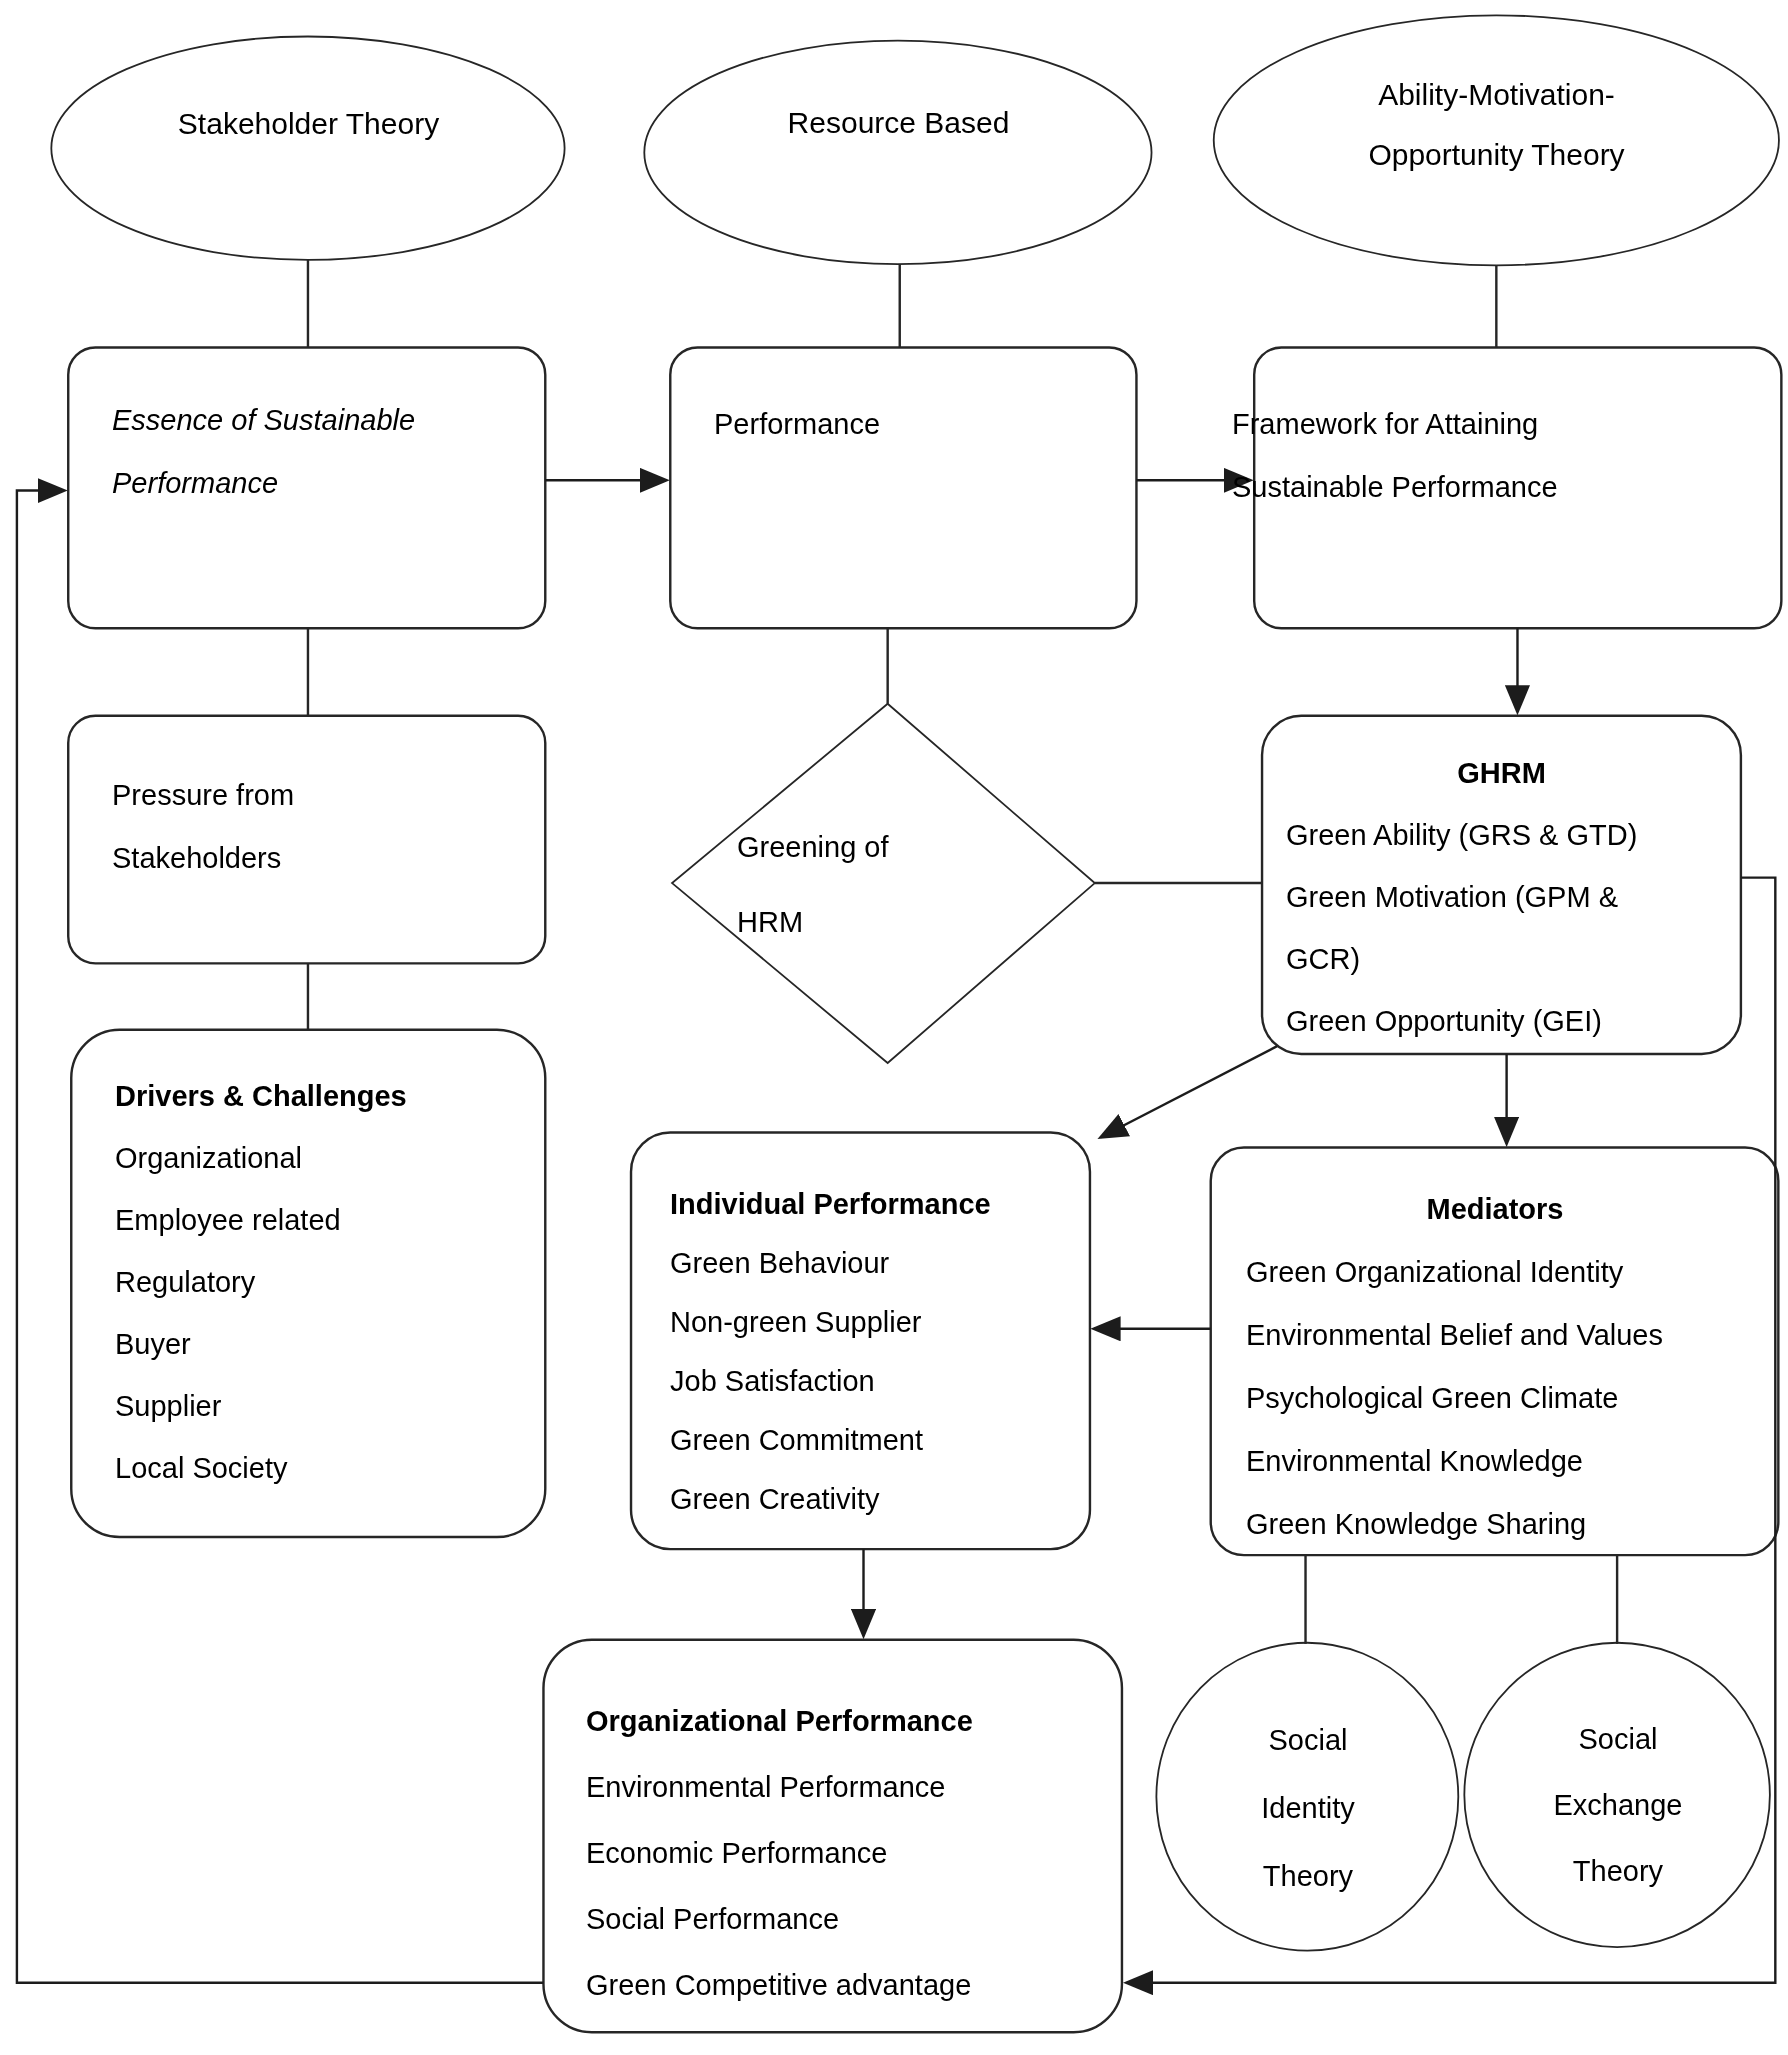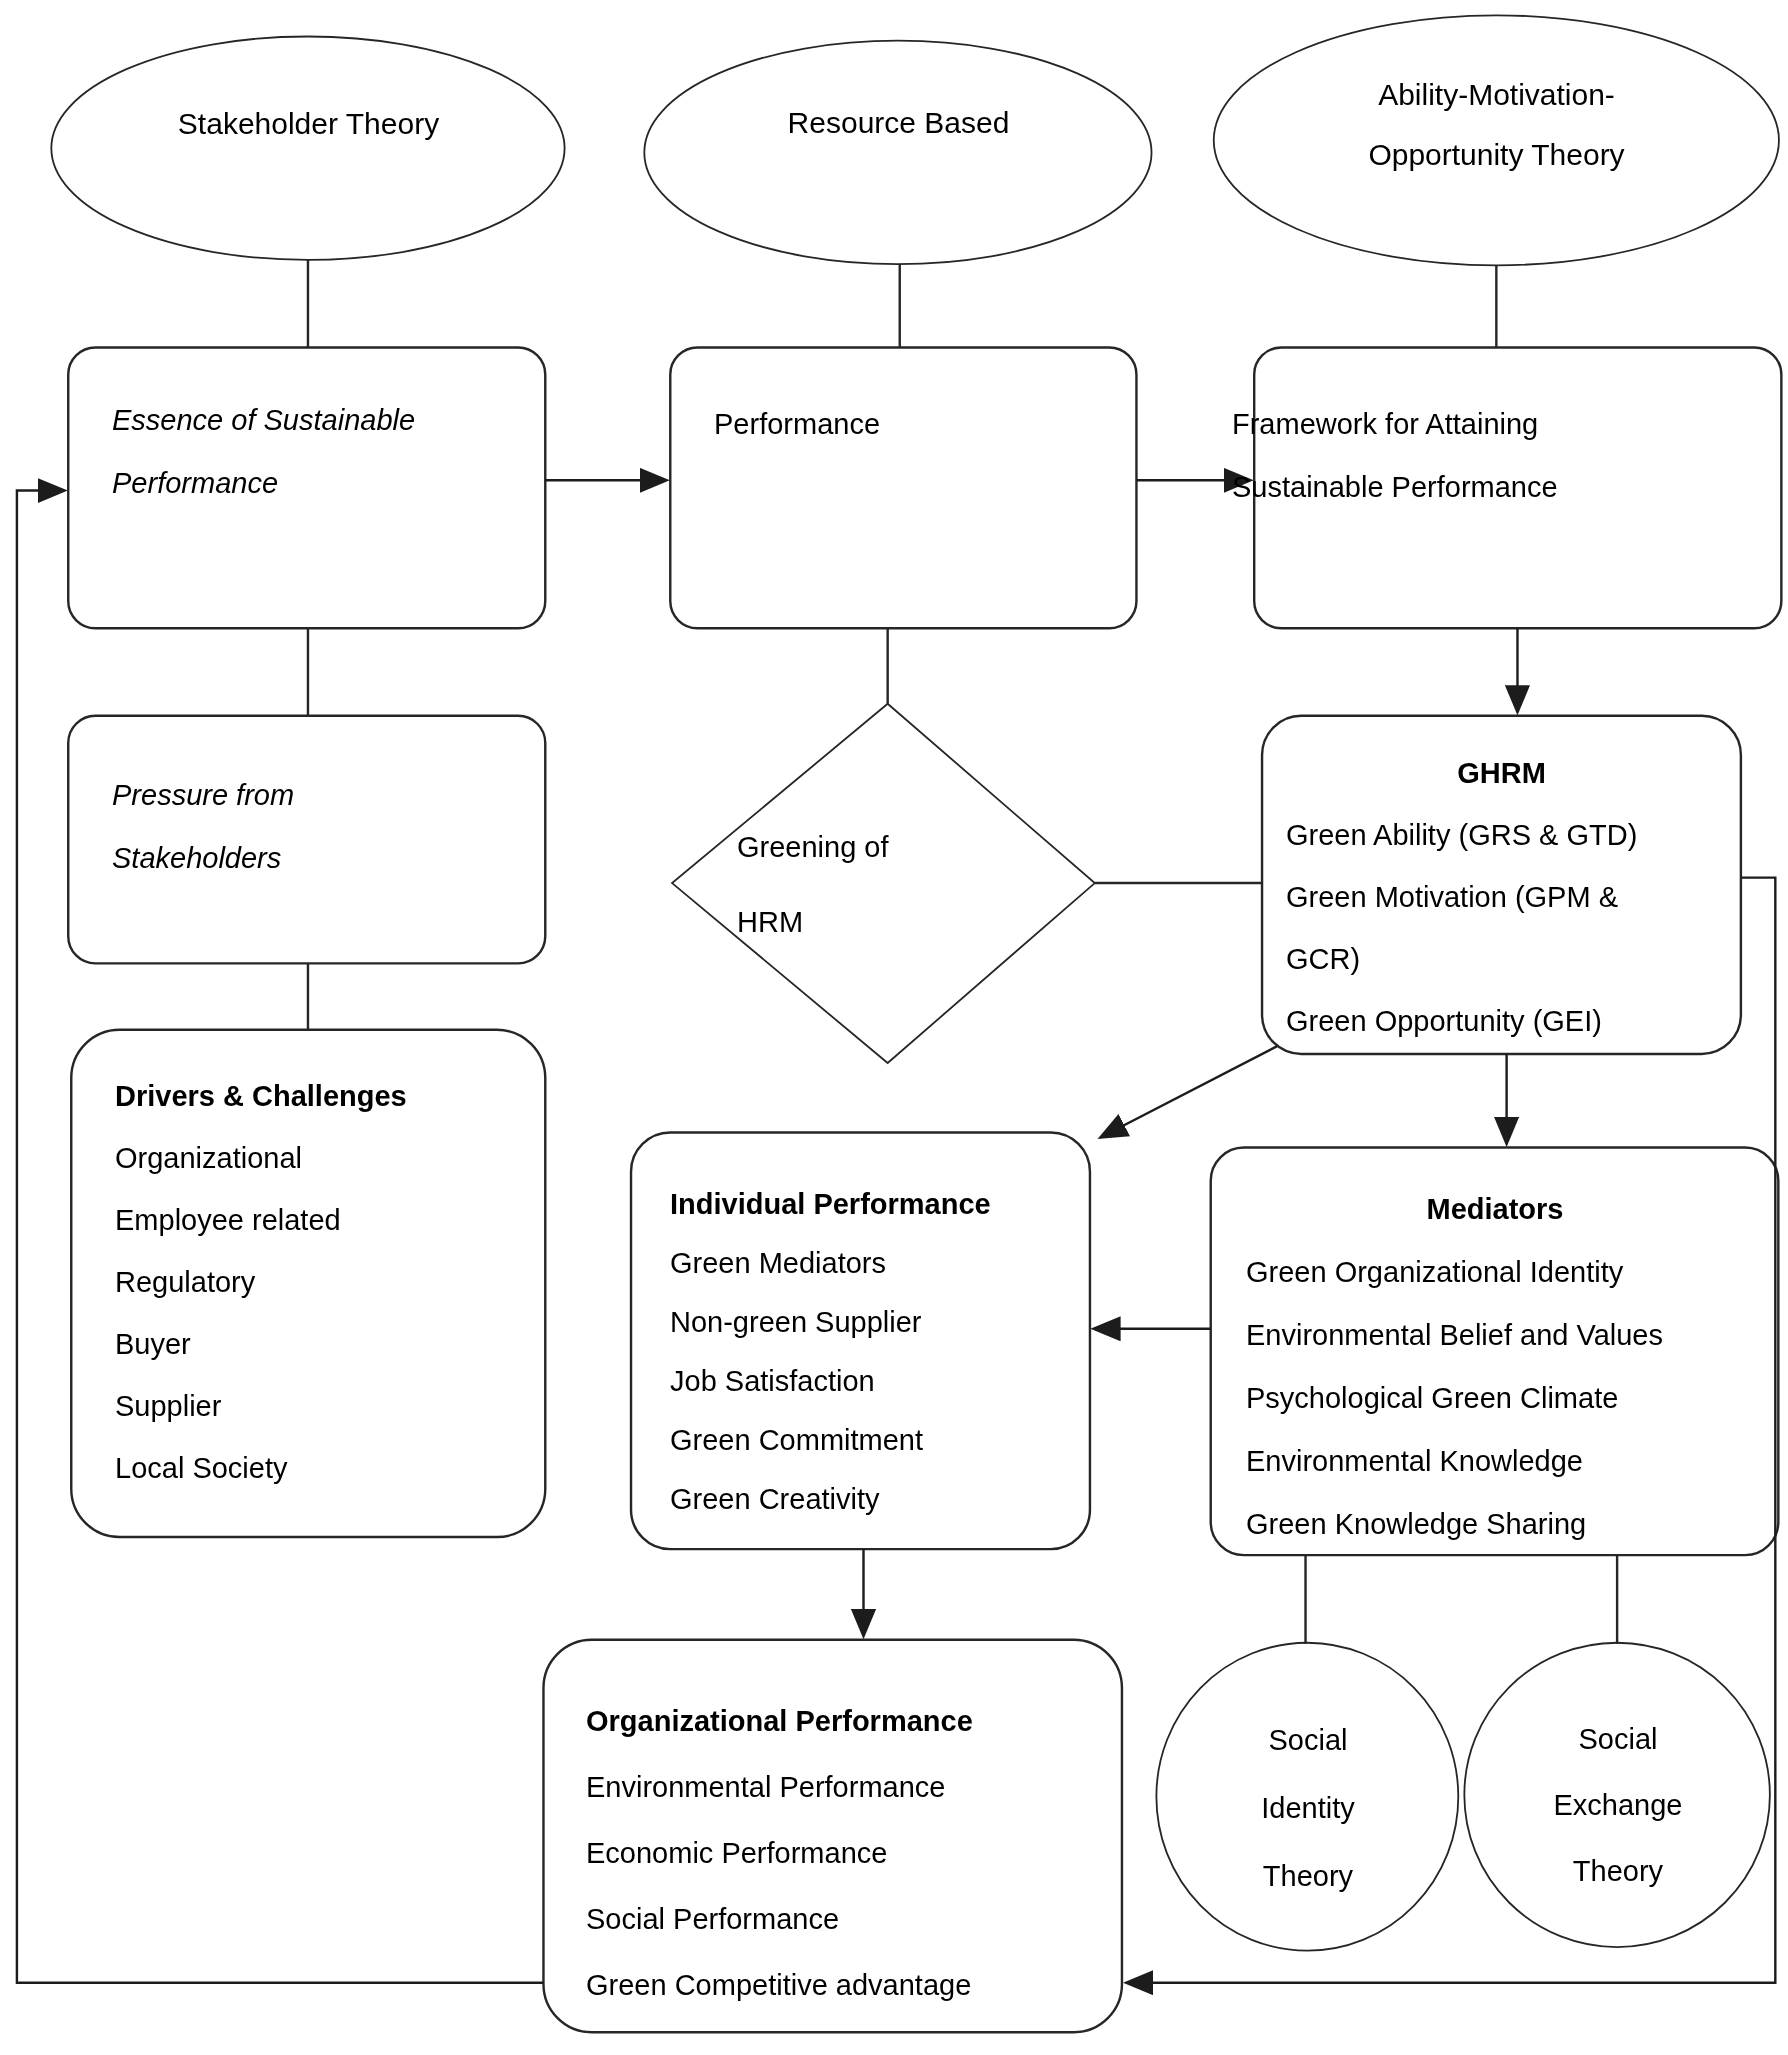--- a/index.html
+++ b/index.html
@@ -15,21 +15,21 @@
   .center{text-align:center;}
   .bold{font-weight:bold;}
   
   #lbl-e1{left:97px;top:91px;width:423px;line-height:66px;font-size:30px;text-align:center;}
   #lbl-e2{left:687px;top:94px;width:423px;line-height:57px;font-size:30px;text-align:center;}
   #lbl-e3{left:1285px;top:65px;width:423px;line-height:60px;font-size:30px;text-align:center;}
   
   #lbl-essence{left:112px;top:389px;width:399px;line-height:63px;font-style:italic;}
   #lbl-sources{left:714px;top:393px;width:399px;line-height:63px;}
   #lbl-framework{left:1232px;top:393px;width:471px;line-height:63px;}
-  #lbl-pressure{left:112px;top:764px;width:387px;line-height:63px;font-style:italic;}
+  #lbl-pressure{left:112px;top:764px;width:387px;line-height:63px;}
   #lbl-drivers{left:115px;top:1065px;width:411px;line-height:62px;}
   #lbl-ghrm{left:1262px;top:742px;width:479px;line-height:62px;}
   #lbl-ghrm .item{padding-left:24px;}
   #lbl-ip{left:670px;top:1175px;width:411px;line-height:59px;}
   #lbl-med{left:1211px;top:1178px;width:568px;line-height:63px;}
   #lbl-med .item{padding-left:35px;}
   #lbl-op{left:586px;top:1688px;width:525px;line-height:66px;}
   
   #lbl-diamond{left:737px;top:810px;width:302px;line-height:75px;text-align:left;}
   #lbl-c1{left:1187px;top:1706px;width:242px;line-height:68px;text-align:center;}
@@ -127,21 +127,21 @@
   <div class="lbl" id="lbl-ghrm">
     <div class="bold center">GHRM</div>
     <div class="item">Green Ability (GRS &amp; GTD)</div>
     <div class="item">Green Motivation (GPM &amp;</div>
     <div class="item">GCR)</div>
     <div class="item">Green Opportunity (GEI)</div>
   </div>
 
   <div class="lbl" id="lbl-ip">
     <div class="bold">Individual Performance</div>
-    <div>Green Mediators</div>
+    <div>Green Behaviour</div>
     <div>Non-green Supplier</div>
     <div>Job Satisfaction</div>
     <div>Green Commitment</div>
     <div>Green Creativity</div>
   </div>
 
   <div class="lbl" id="lbl-med">
     <div class="bold center">Mediators</div>
     <div class="item">Green Organizational Identity</div>
     <div class="item">Environmental Belief and Values</div>

